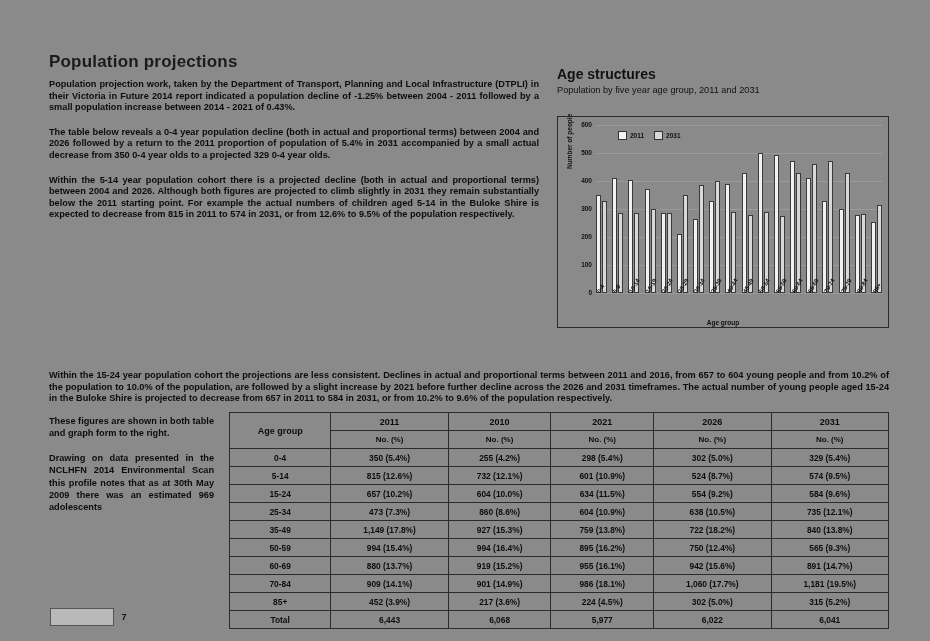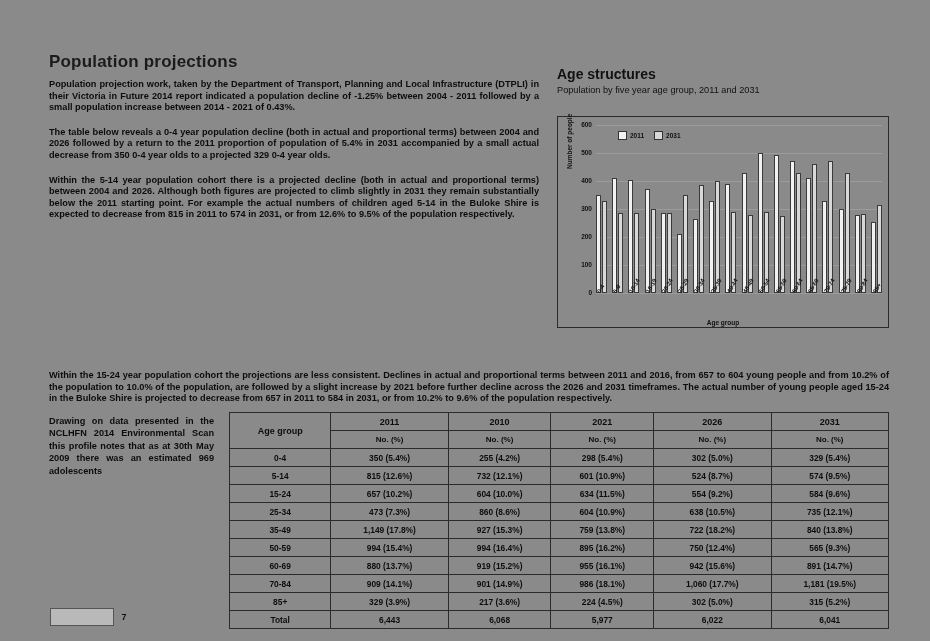--- a/index.html
+++ b/index.html
@@ -260,20 +260,21 @@
         <div class="lg">
           <span class="key k2031"></span>
           <span>2031</span>
         </div>
       </div>
   </div>
 
   <p class="wide-para">Within the 15-24 year population cohort the projections are less consistent. Declines in actual and proportional terms between 2011 and 2016, from 657 to 604 young people and from 10.2% of the population to 10.0% of the population, are followed by a slight increase by 2021 before further decline across the 2026 and 2031 timeframes. The actual number of young people aged 15-24 in the Buloke Shire is projected to decrease from 657 in 2011 to 584 in 2031, or from 10.2% to 9.6% of the population respectively.</p>
 
   <div class="narrow-col">
+    <p>These figures are shown in both table and graph form to the right.</p>
     <p>Drawing on data presented in the NCLHFN 2014 Environmental Scan this profile notes that as at 30th May 2009 there was an estimated 969 adolescents</p>
   </div>
 
   <table class="proj">
     <thead>
       <tr>
         <th class="grp-head" rowspan="2">Age group</th>
         <th class="grp-head">2011</th>
         <th class="grp-head">2010</th>
         <th class="grp-head">2021</th>
@@ -348,21 +349,21 @@
         <tr>
           <td class="agegrp">70-84</td>
           <td>909 (14.1%)</td>
           <td>901 (14.9%)</td>
           <td>986 (18.1%)</td>
           <td>1,060 (17.7%)</td>
           <td>1,181 (19.5%)</td>
         </tr>
         <tr>
           <td class="agegrp">85+</td>
-          <td>329 (3.9%)</td>
+          <td>452 (3.9%)</td>
           <td>217 (3.6%)</td>
           <td>224 (4.5%)</td>
           <td>302 (5.0%)</td>
           <td>315 (5.2%)</td>
         </tr>
         <tr class="total">
           <td class="agegrp">Total</td>
           <td>6,443</td>
           <td>6,068</td>
           <td>5,977</td>

